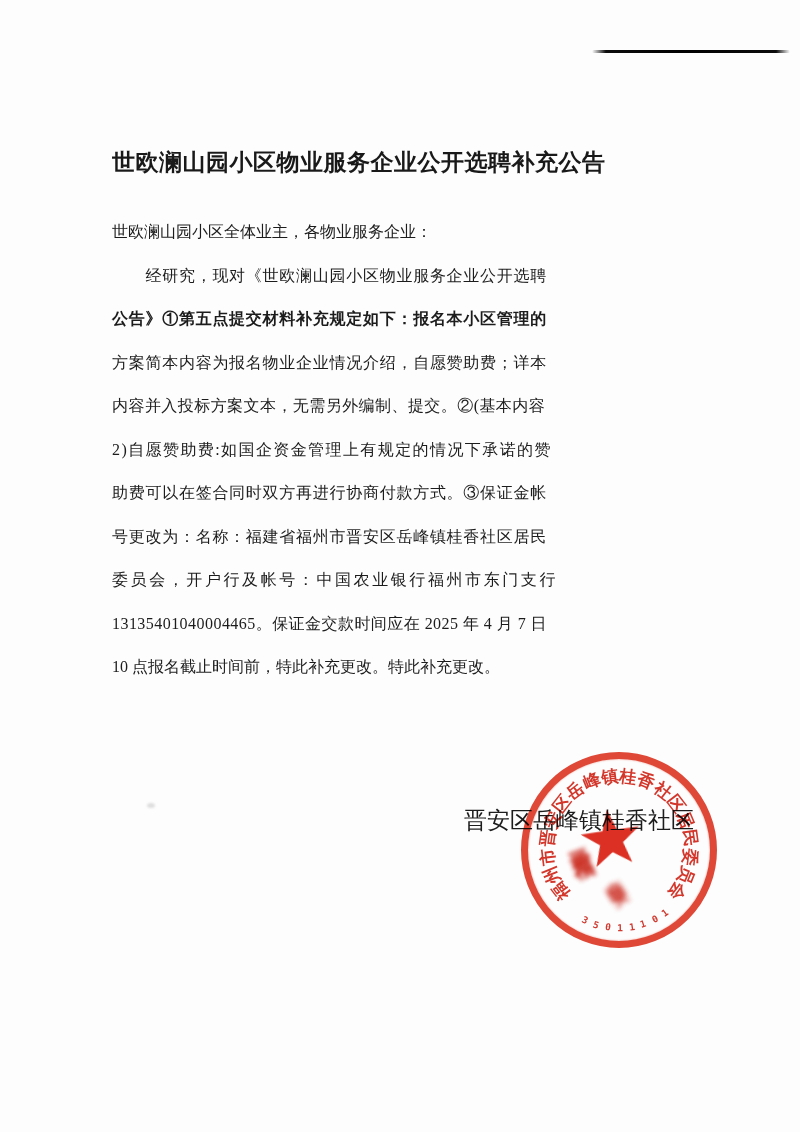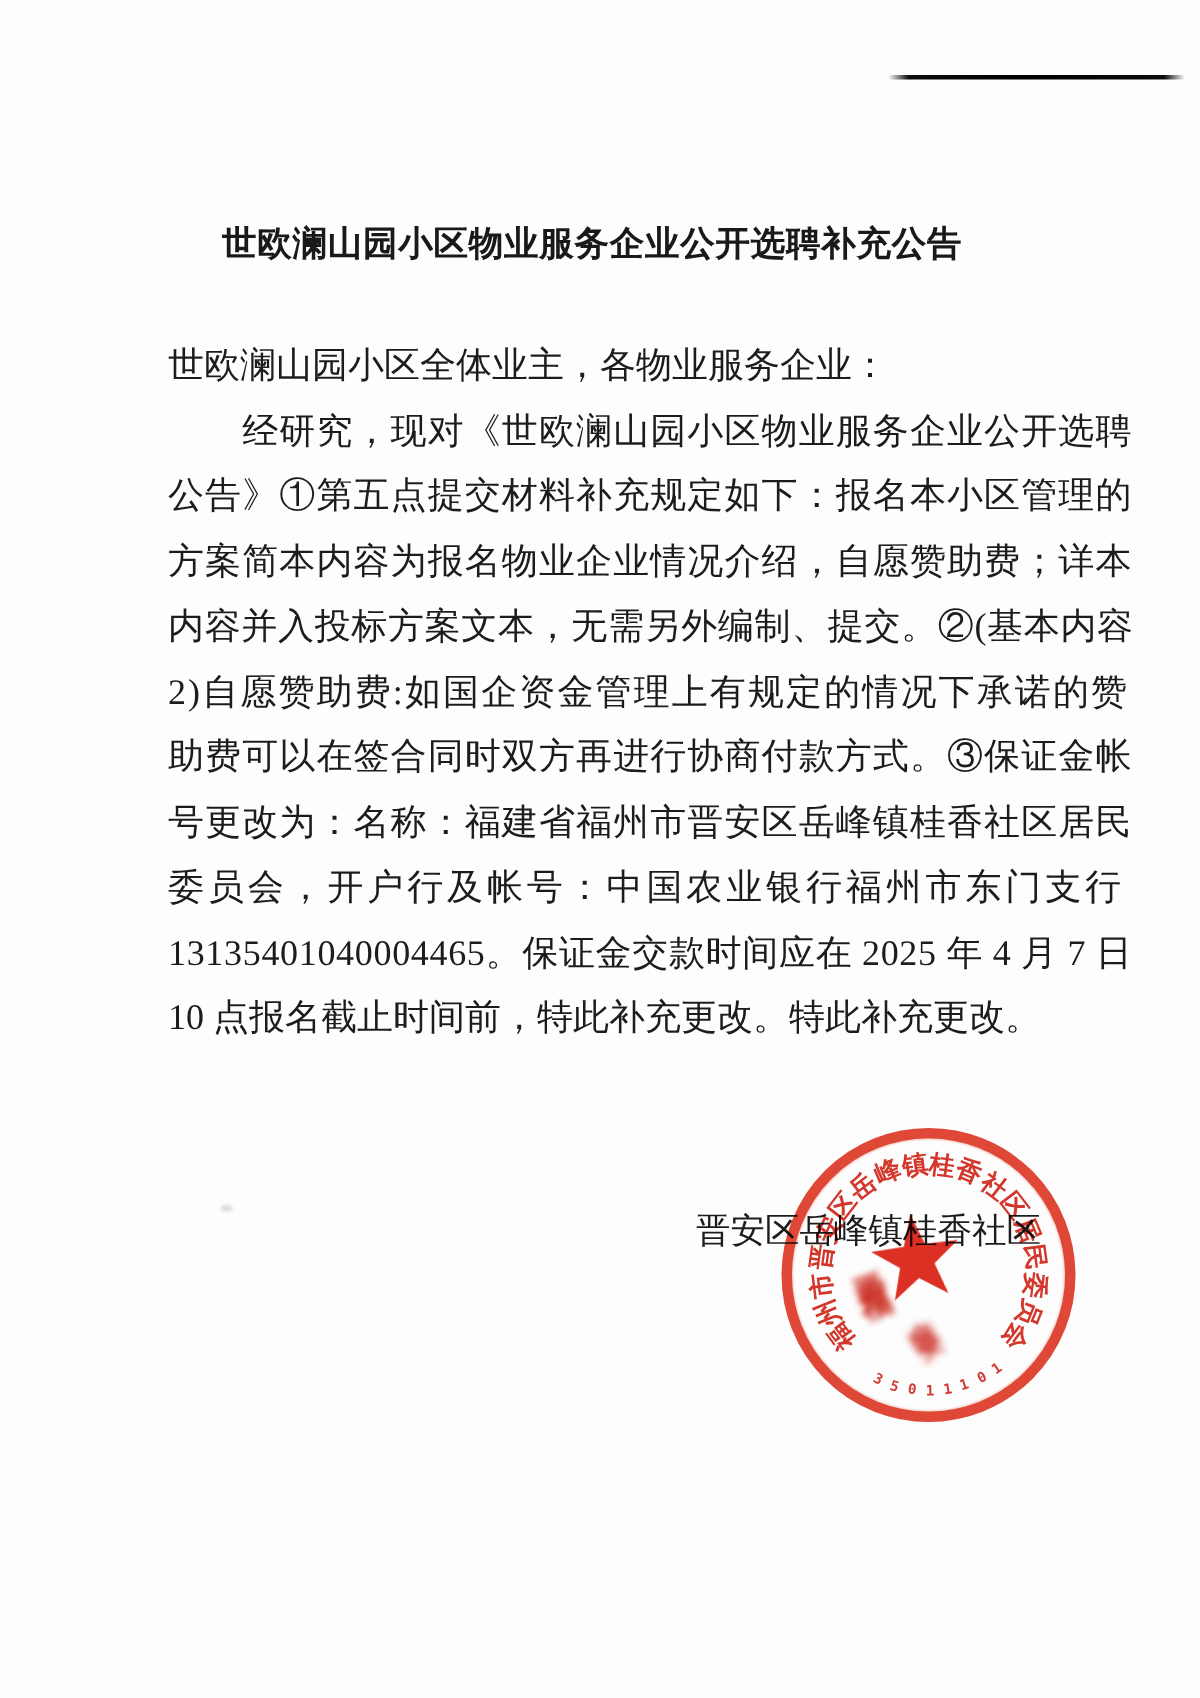--- a/index.html
+++ b/index.html
@@ -12,25 +12,25 @@
   .page{position:absolute;inset:0;}
   
   .scan-line{
     position:absolute;left:592px;top:50px;width:198px;height:3px;
     border-radius:2px;
     background:linear-gradient(90deg,rgba(0,0,0,0) 0%,#0c0c0c 7%,#000 45%,#0c0c0c 93%,rgba(0,0,0,0) 100%);
   }
   .doc-title{
     position:absolute;left:112px;top:147px;width:488px;
     text-align:center;font-size:23px;font-weight:bold;letter-spacing:.5px;
-    color:#191919;white-space:nowrap;margin-left:36px;
+    color:#191919;white-space:nowrap;
   }
   .body-text{
-    position:absolute;left:112px;top:223px;width:578px;
-    font-size:24px;line-height:43.5px;
+    position:absolute;left:112px;top:210px;width:578px;
+    font-size:16px;line-height:43.5px;
   }
   .line{height:43.5px;white-space:nowrap;}
   .line span{white-space:nowrap;}
   .signature{
     position:absolute;right:106px;top:796px;
     text-align:right;font-size:23px;line-height:50px;white-space:nowrap;
   }
   .paper-speck{
     position:absolute;left:147px;top:803px;width:8px;height:5px;
     background:#bfbfbf;opacity:.5;filter:blur(1px);border-radius:50%;
@@ -68,21 +68,21 @@
 
 <div class="page">
 
   <div class="scan-line"></div>
 
   <div class="doc-title">世欧澜山园小区物业服务企业公开选聘补充公告</div>
 
   <div class="body-text">
       <div class="line"><span>世欧澜山园小区全体业主，各物业服务企业：</span></div>
       <div class="line"><span style="letter-spacing: 0.730769px;">　　经研究，现对《世欧澜山园小区物业服务企业公开选聘</span></div>
-      <div class="line"><span style="letter-spacing: 0.730769px;">公告》①第五点提交材料补充规定如下：报名本小区管理的</span></div>
+      <div class="line"><span style="letter-spacing: 0.730769px; font-weight: bold;">公告》①第五点提交材料补充规定如下：报名本小区管理的</span></div>
       <div class="line"><span style="letter-spacing: 0.730769px;">方案简本内容为报名物业企业情况介绍，自愿赞助费；详本</span></div>
       <div class="line"><span style="letter-spacing: 0.438079px;">内容并入投标方案文本，无需另外编制、提交。②(基本内容</span></div>
       <div class="line"><span style="letter-spacing: 1.41146px; text-align: right;">2)自愿赞助费:如国企资金管理上有规定的情况下承诺的赞</span></div>
       <div class="line"><span style="letter-spacing: 0.730769px;">助费可以在签合同时双方再进行协商付款方式。③保证金帐</span></div>
       <div class="line"><span style="letter-spacing: 0.730769px;">号更改为：名称：福建省福州市晋安区岳峰镇桂香社区居民</span></div>
       <div class="line"><span style="letter-spacing: 2.58333px; margin-top: 28px;">委员会，开户行及帐号：中国农业银行福州市东门支行</span></div>
       <div class="line"><span style="letter-spacing: 0.452381px;">13135401040004465。保证金交款时间应在 2025 年 4 月 7 日</span></div>
       <div class="line"><span>10 点报名截止时间前，特此补充更改。特此补充更改。</span></div>
     </div>
 

